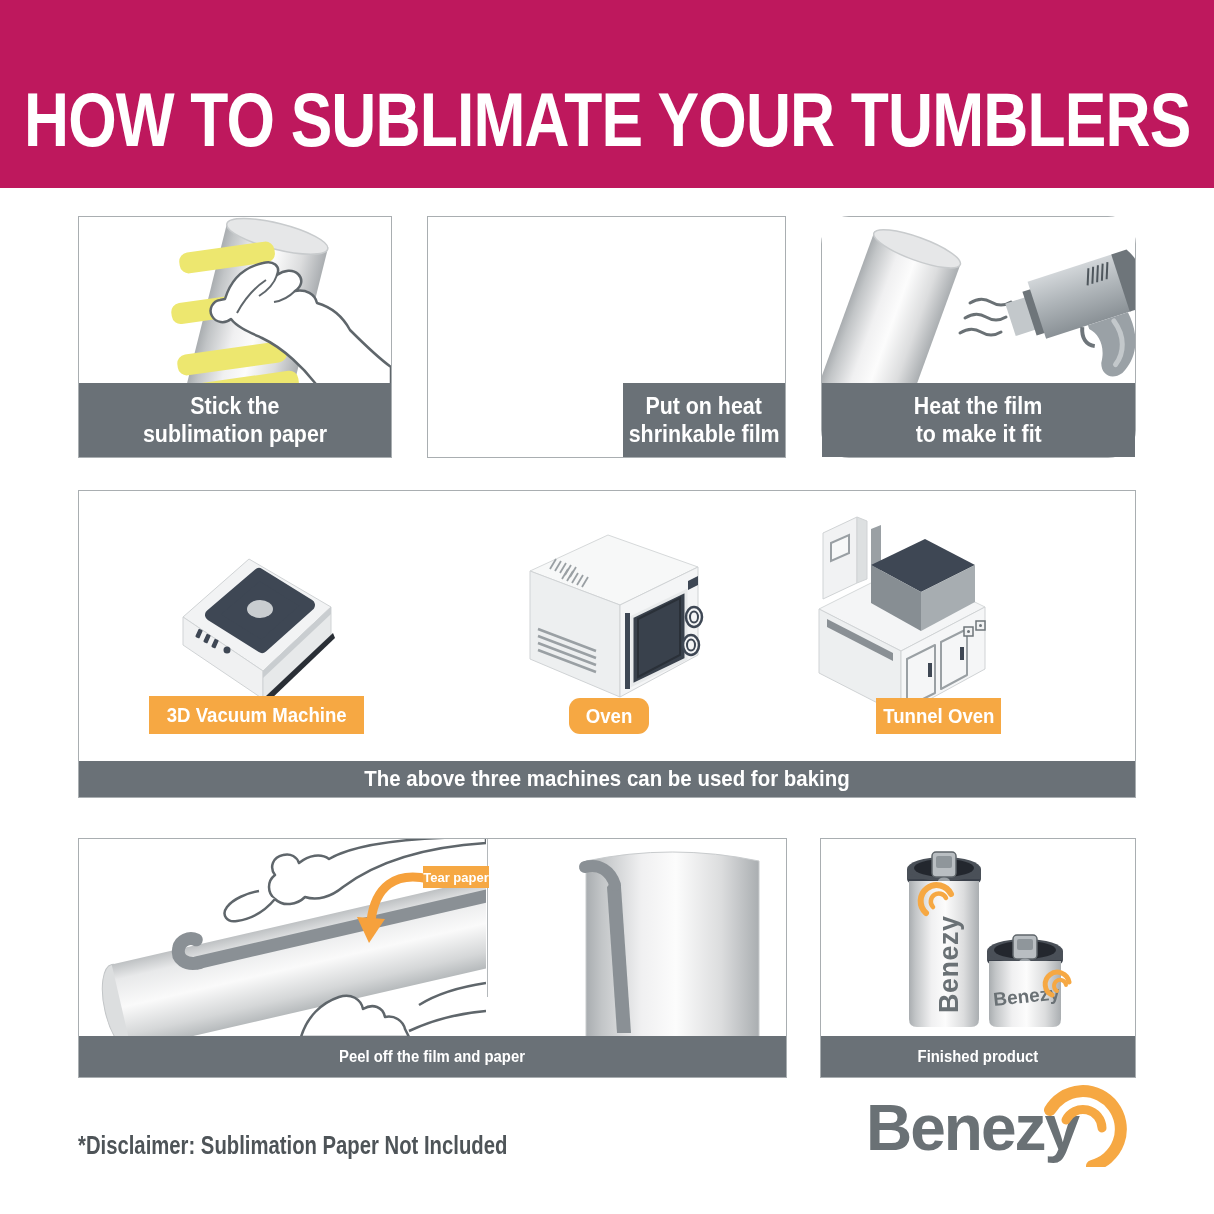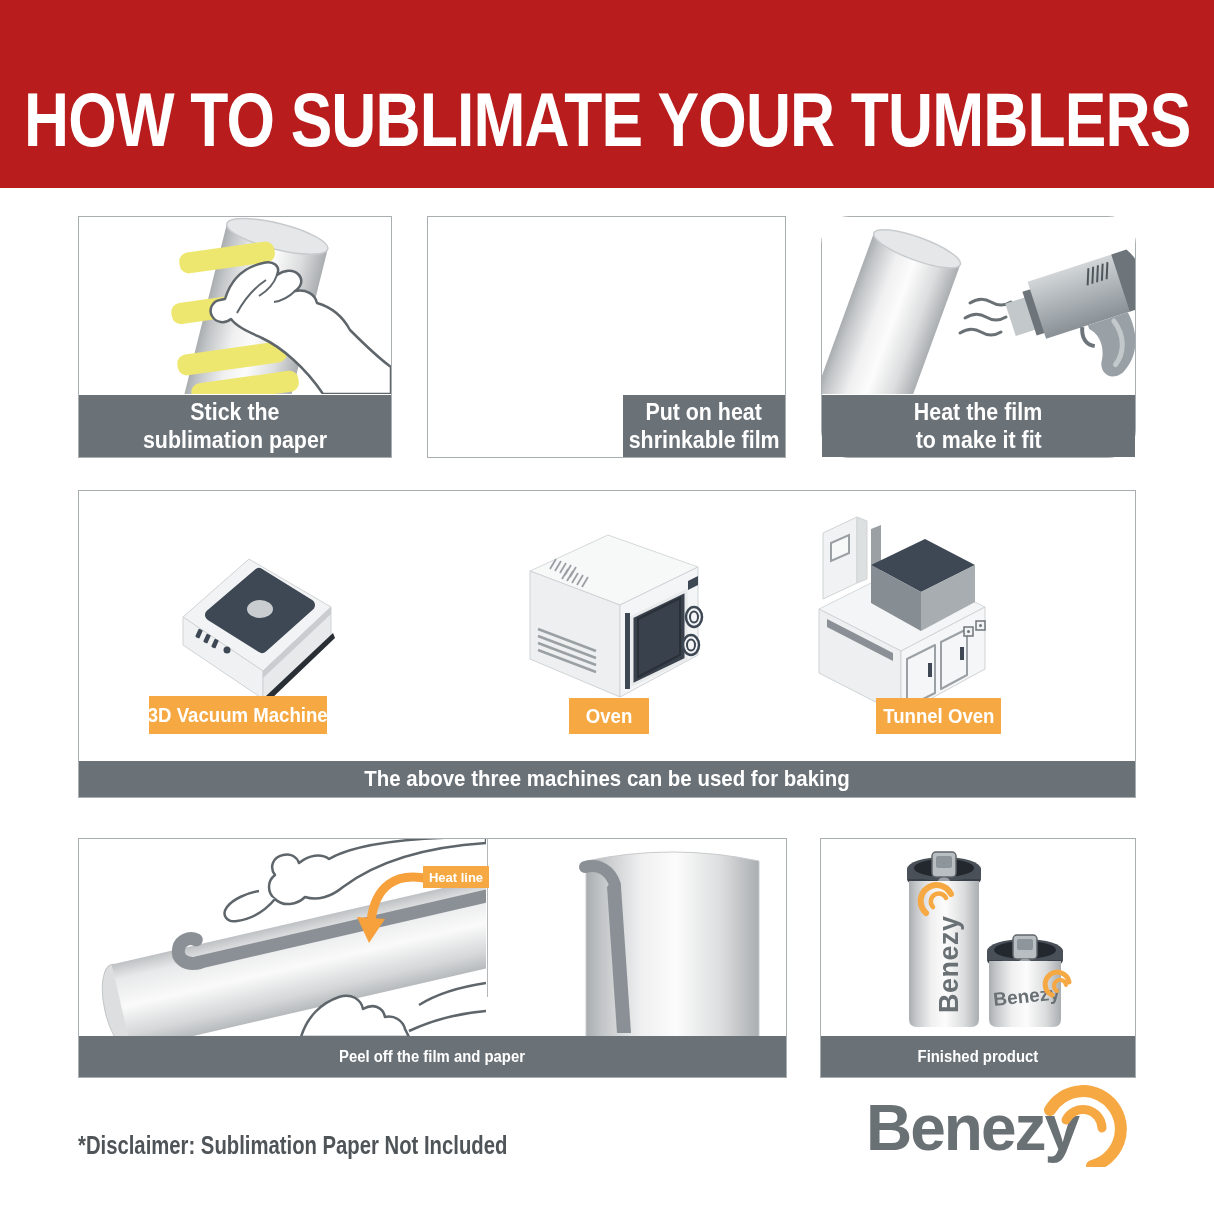--- a/index.html
+++ b/index.html
@@ -1,29 +1,29 @@
 <!DOCTYPE html>
 <html><head>
 <meta charset="utf-8">
 <style>
   html,body{margin:0;padding:0;background:#fff;}
   .canvas{position:relative;width:1214px;height:1214px;background:#ffffff;
           font-family:"Liberation Sans",sans-serif;overflow:hidden;}
   
-  .header{position:absolute;left:0;top:0;width:1214px;height:188px;background:#b91c1c;
+  .header{position:absolute;left:0;top:0;width:1214px;height:188px;background:#be185d;
           display:flex;align-items:flex-end;justify-content:center;}
   .title{font-weight:bold;color:#ffffff;font-size:76px;line-height:1;white-space:nowrap;
          transform:scaleX(.82);transform-origin:center bottom;margin-bottom:30px;letter-spacing:-1px;}
   
   .panel{position:absolute;border:1px solid #A9AEB1;background:#fff;box-sizing:border-box;
          display:flex;flex-direction:column;}
   .art{flex:1;position:relative;overflow:hidden;background:#fff;}
   .capbar{background:#6A7177;color:#fff;font-weight:bold;display:flex;flex-direction:column;
           align-items:center;justify-content:center;text-align:center;}
-  .cap2{height:62px;font-size:23px;line-height:28px;}
+  .cap2{height:74px;font-size:23px;line-height:28px;}
   .cap1{height:41px;font-size:16px;}
   .capm{height:36px;font-size:22px;justify-content:center;}
   .cond{display:inline-block;transform:scaleX(.93);white-space:nowrap;}
   
   .mlabel{position:absolute;background:#F6A843;color:#fff;font-weight:bold;font-size:20px;
           display:flex;align-items:center;justify-content:center;white-space:nowrap;}
   
   .tearlabel{position:absolute;left:344px;top:27px;width:66px;height:22px;background:#F6A843;
              color:#fff;font-weight:bold;font-size:13px;display:flex;align-items:center;justify-content:center;}
   .divider{position:absolute;left:408px;top:0;width:1px;height:158px;background:#B4B8BB;}
@@ -218,24 +218,24 @@
         <rect x="121" y="160" width="4" height="14" fill="#3E4754"></rect>
         <rect x="153" y="144" width="4" height="13" fill="#3E4754"></rect>
         <g>
           <rect x="157" y="124" width="9" height="9" fill="#F1F2F3" stroke="#6E757A" stroke-width="1.5"></rect>
           <rect x="169" y="118" width="9" height="9" fill="#F1F2F3" stroke="#6E757A" stroke-width="1.5"></rect>
           <circle cx="161.5" cy="128.5" r="1.5" fill="#6E757A"></circle>
           <circle cx="173.5" cy="122.5" r="1.5" fill="#6E757A"></circle>
         </g>
       </svg>
 
-      <div class="mlabel" style="left:70px;top:205px;width:178px;height:38px;">
+      <div class="mlabel" style="left:70px;top:205px;width:215px;height:38px;">
         <span class="cond">3D Vacuum Machine</span>
       </div>
-      <div class="mlabel" style="left:490px;top:207px;width:80px;height:36px;">
+      <div class="mlabel" style="left:490px;top:207px;width:80px;height:36px;border-radius:11px;">
         <span class="cond">Oven</span>
       </div>
       <div class="mlabel" style="left:797px;top:207px;width:125px;height:36px;">
         <span class="cond">Tunnel Oven</span>
       </div>
     </div>
     <div class="capbar capm">
       <span class="cond">The above three machines can be used for baking</span>
     </div>
   </div>
@@ -259,21 +259,21 @@
           <path d="M330 192 C356 180 382 174 407 172 M407 144 C380 148 356 156 340 166" fill="none" stroke="#5F666B" stroke-width="2.5"></path>
         </g>
         <g>
           <path d="M350 40 C316 32 296 48 292 82" stroke="#F6A13C" stroke-width="9" fill="none" stroke-linecap="round"></path>
           <polygon points="278,78 306,80 290,104" fill="#F6A13C"></polygon>
         </g>
       </svg>
 
       <div class="divider"></div>
       <div class="tearlabel">
-        <span>Heat line</span>
+        <span>Tear paper</span>
       </div>
 
       <svg class="absvg" style="left:480px;top:8px" width="202" height="190" viewBox="0 0 202 190">
         <path d="M27 14 Q113 -4 200 14 L200 190 L27 190 Z" fill="url(#cylH)" stroke="#C8CBCD" stroke-width="1"></path>
         <path d="M48 40 L58 186 L72 186 L62 40 Q60 32 54 33 Z" fill="#8A9095"></path>
         <path d="M56 38 C52 24 40 16 26 20" fill="none" stroke="#8A9095" stroke-width="12" stroke-linecap="round"></path>
       </svg>
     </div>
     <div class="capbar cap1">
       <span class="cond">Peel off the film and paper</span>

